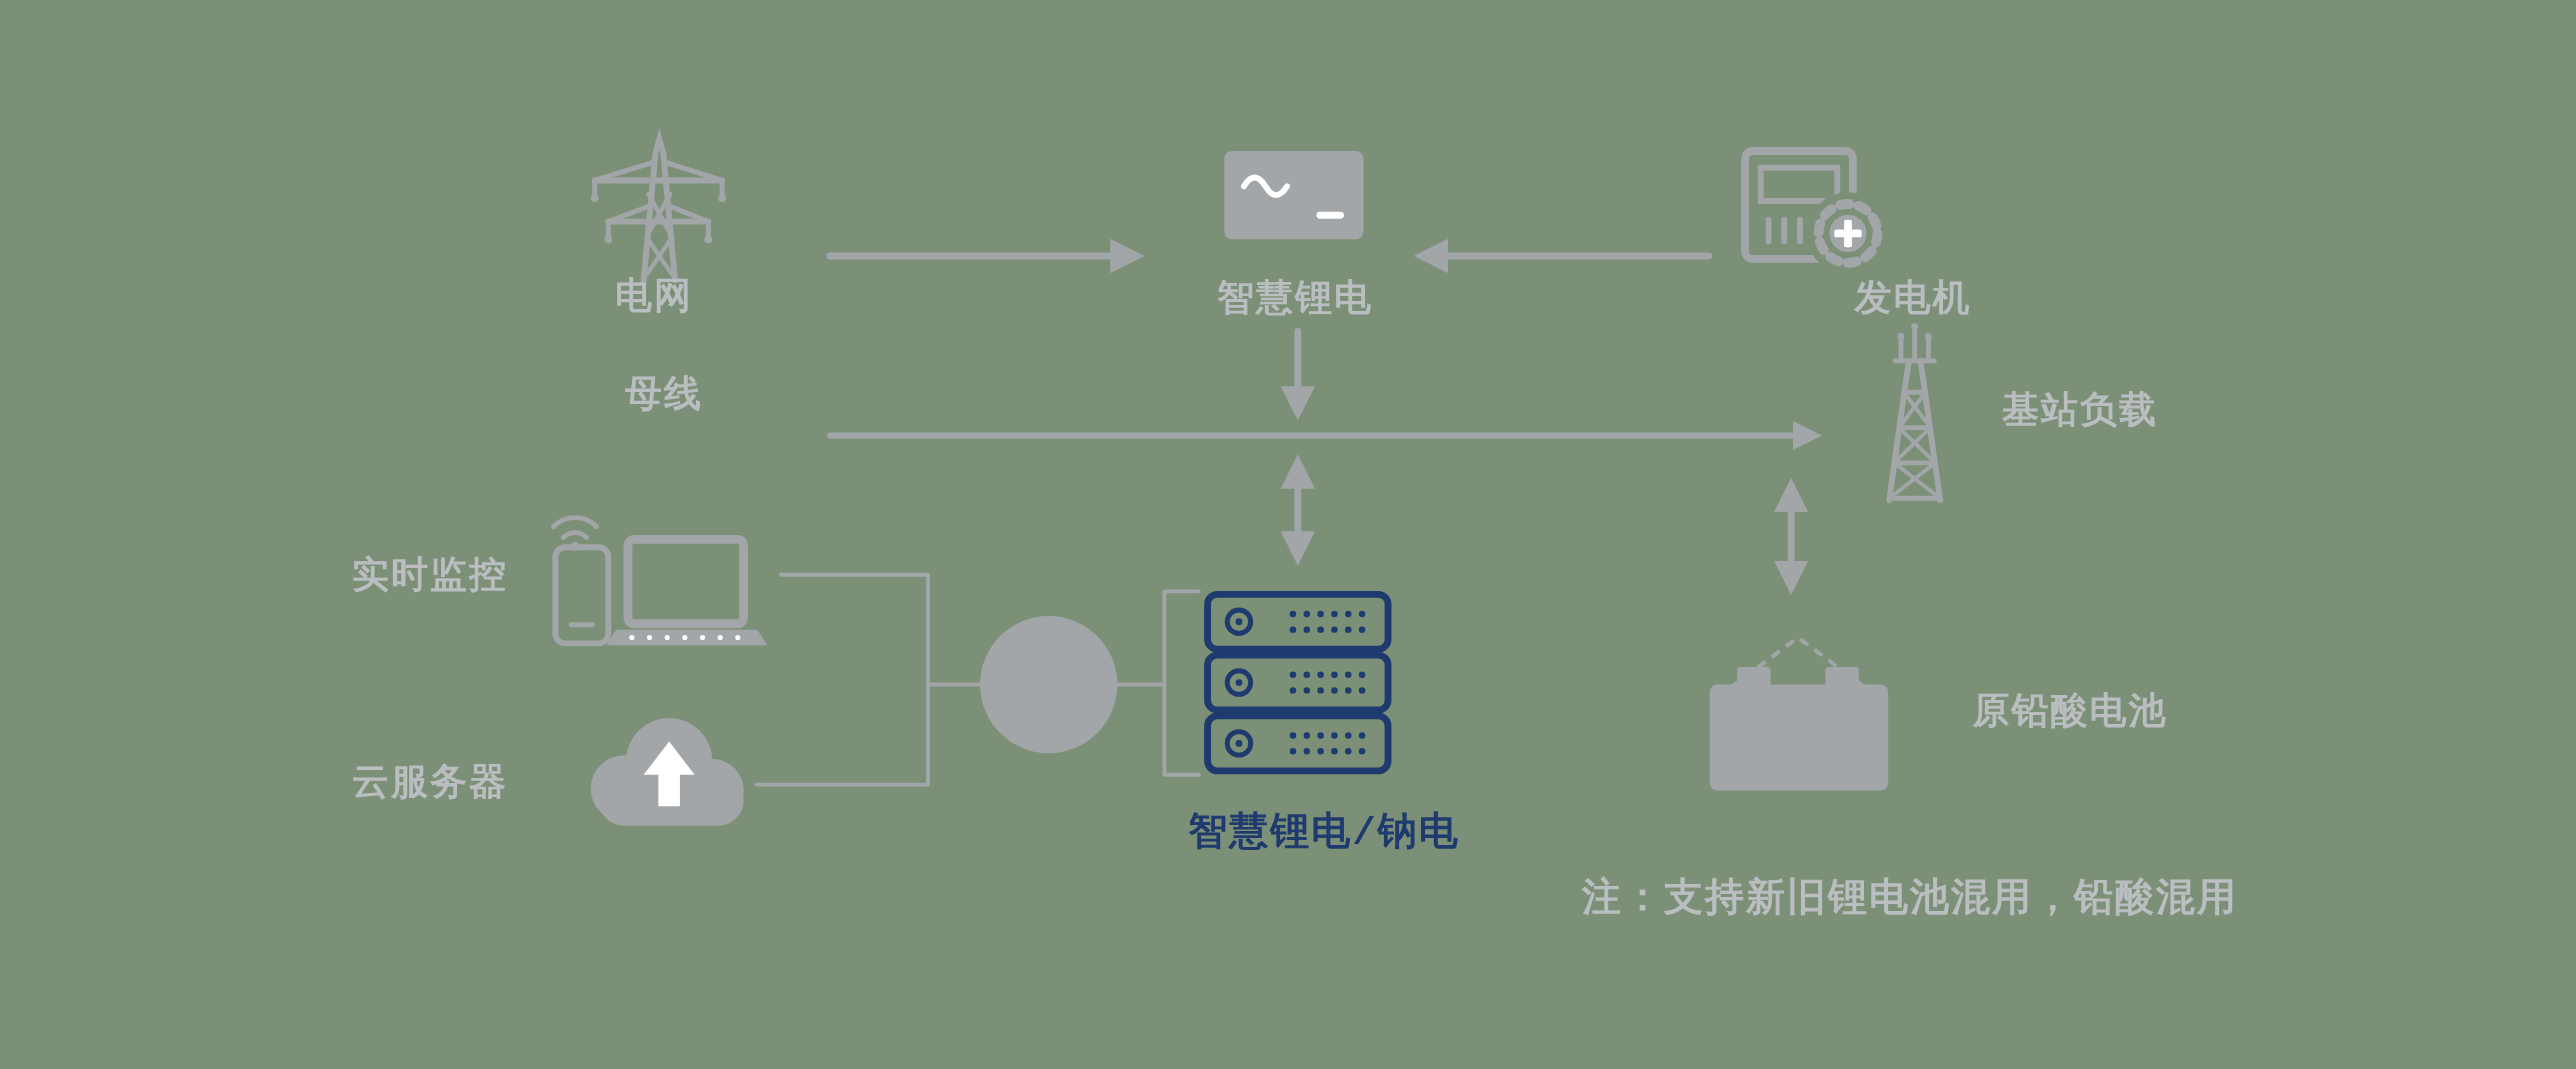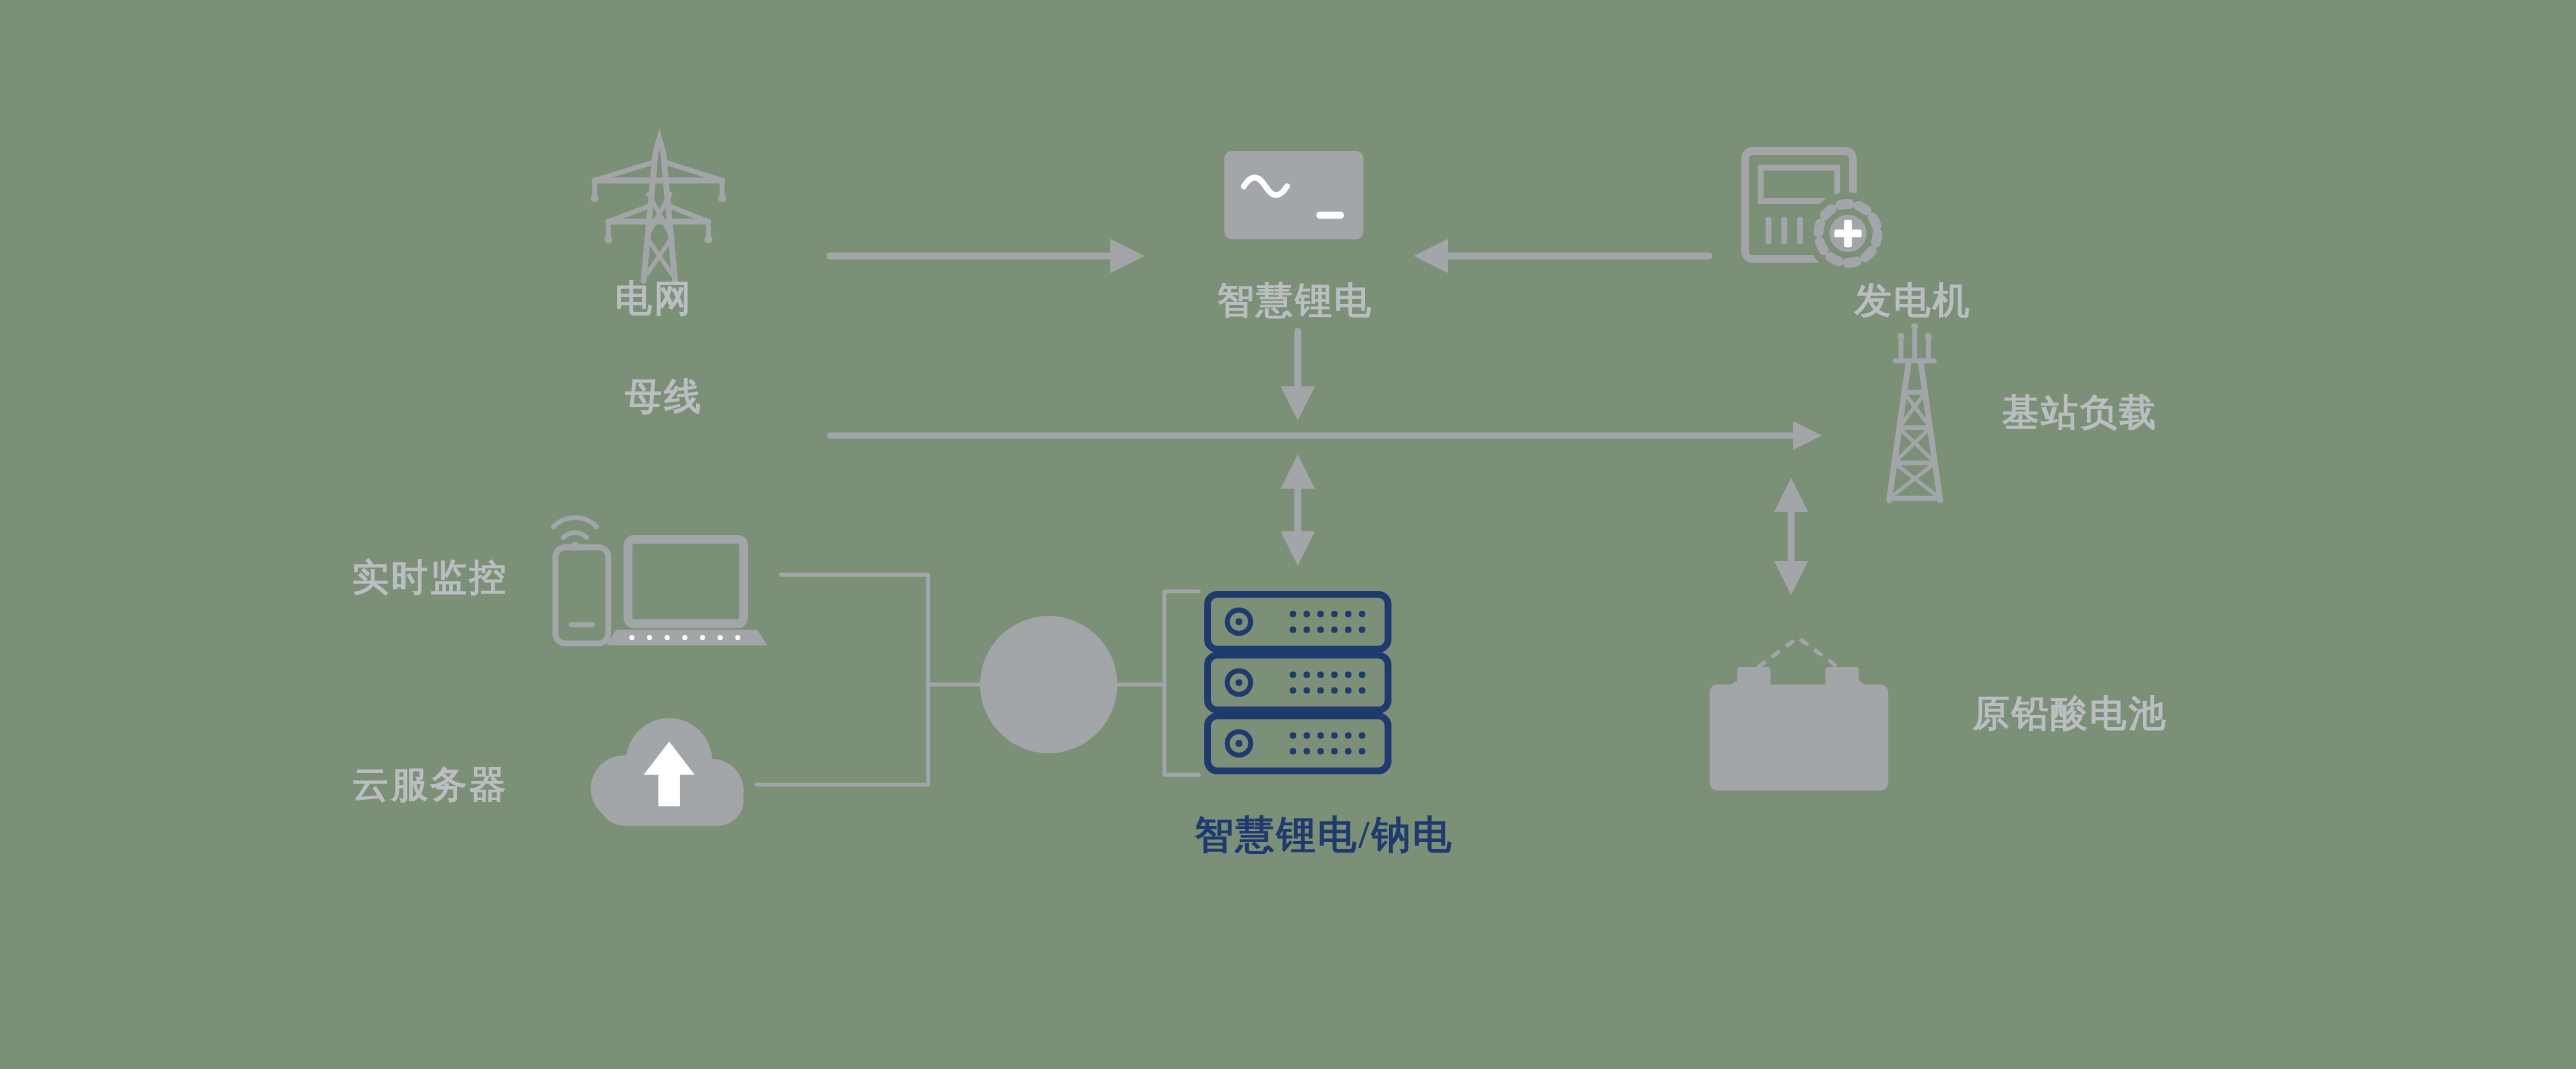--- a/index.html
+++ b/index.html
@@ -1,18 +1,18 @@
 <!DOCTYPE html>
 <html><head>
 <meta charset="utf-8">
 <style>
   html,body{margin:0;padding:0;background:#7b9077;}
   #canvas{
     position:relative;width:2576px;height:1032px;background:#7b9077;
-    font-family:Liberation Serif, serif;overflow:hidden;
+    font-family:Liberation Mono, monospace;overflow:hidden;
   }
   svg.layer{position:absolute;left:0;top:0;}
   .label{
     position:absolute;color:#bbbec1;font-weight:700;font-size:37px;line-height:1;
     white-space:nowrap;transform:translateX(-50%);letter-spacing:2px;
   }
   .label.navy{color:#1f3a6e;font-size:39px;margin-left:24px;}
   .note{
     position:absolute;color:#bbbec1;font-weight:700;font-size:39px;line-height:1;
     white-space:nowrap;letter-spacing:2px;
@@ -160,15 +160,16 @@
 
   <div class="label" style="left:654px;top:280px">电网</div>
   <div class="label" style="left:1295px;top:282px">智慧锂电</div>
   <div class="label" style="left:1913px;top:282px">发电机</div>
   <div class="label" style="left:664px;top:378px">母线</div>
   <div class="label" style="left:2080px;top:394px">基站负载</div>
   <div class="label" style="left:430px;top:559px">实时监控</div>
   <div class="label" style="left:430px;top:766px">云服务器</div>
   <div class="label navy" style="left:1300px;top:815px">智慧锂电/钠电</div>
   <div class="label" style="left:2070px;top:695px">原铅酸电池</div>
+  <div class="note" style="left:1582px;top:881px">注：支持新旧锂电池混用，铅酸混用</div>
 
 </div>
 
 
 </body></html>

